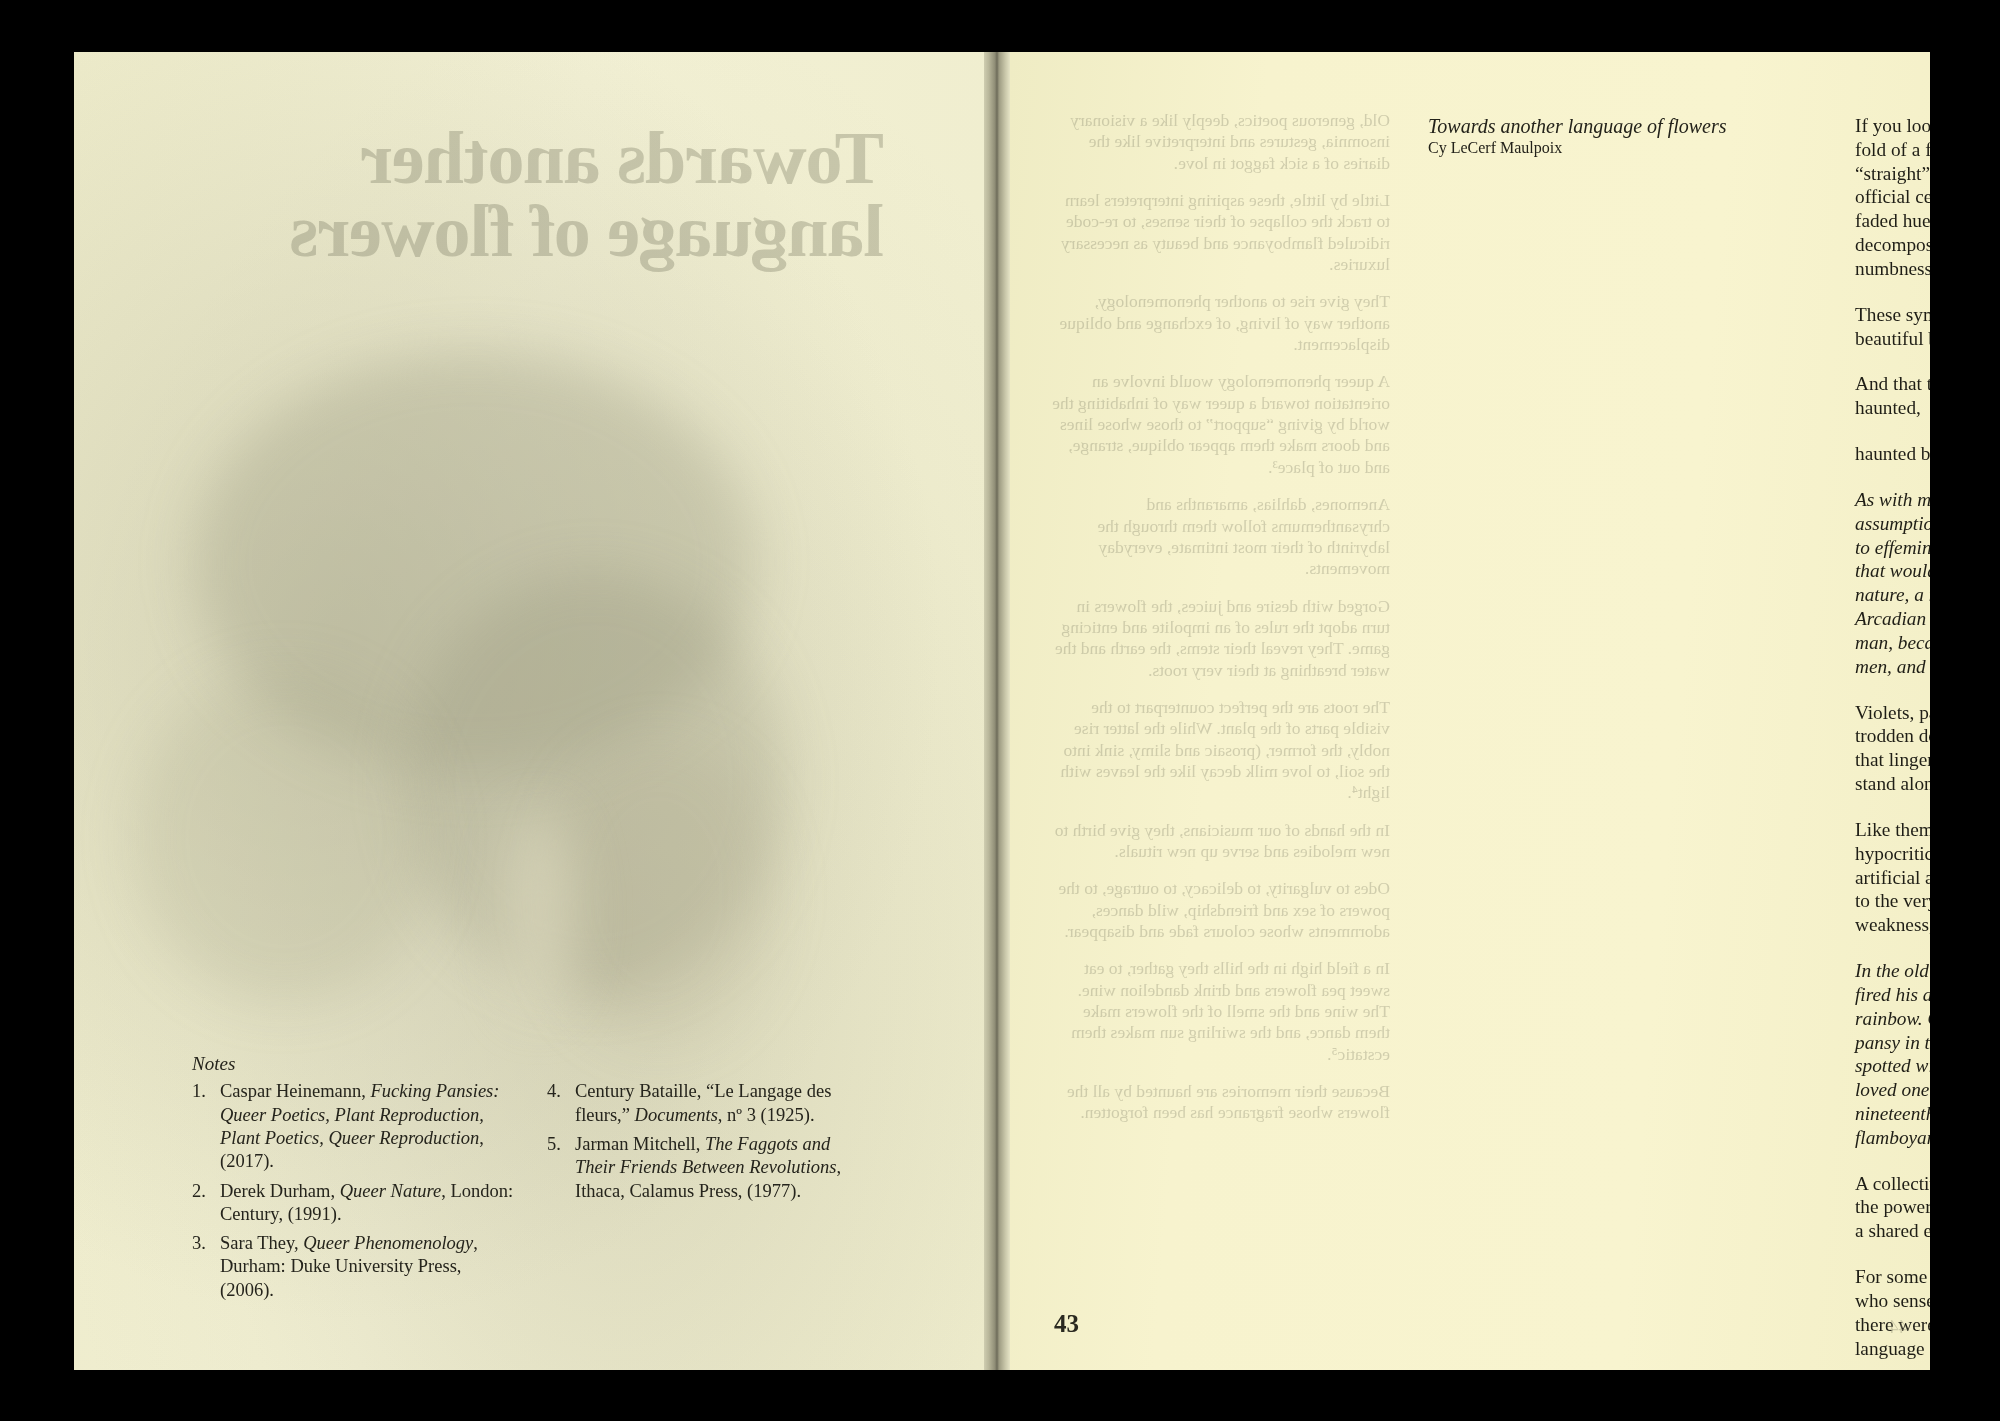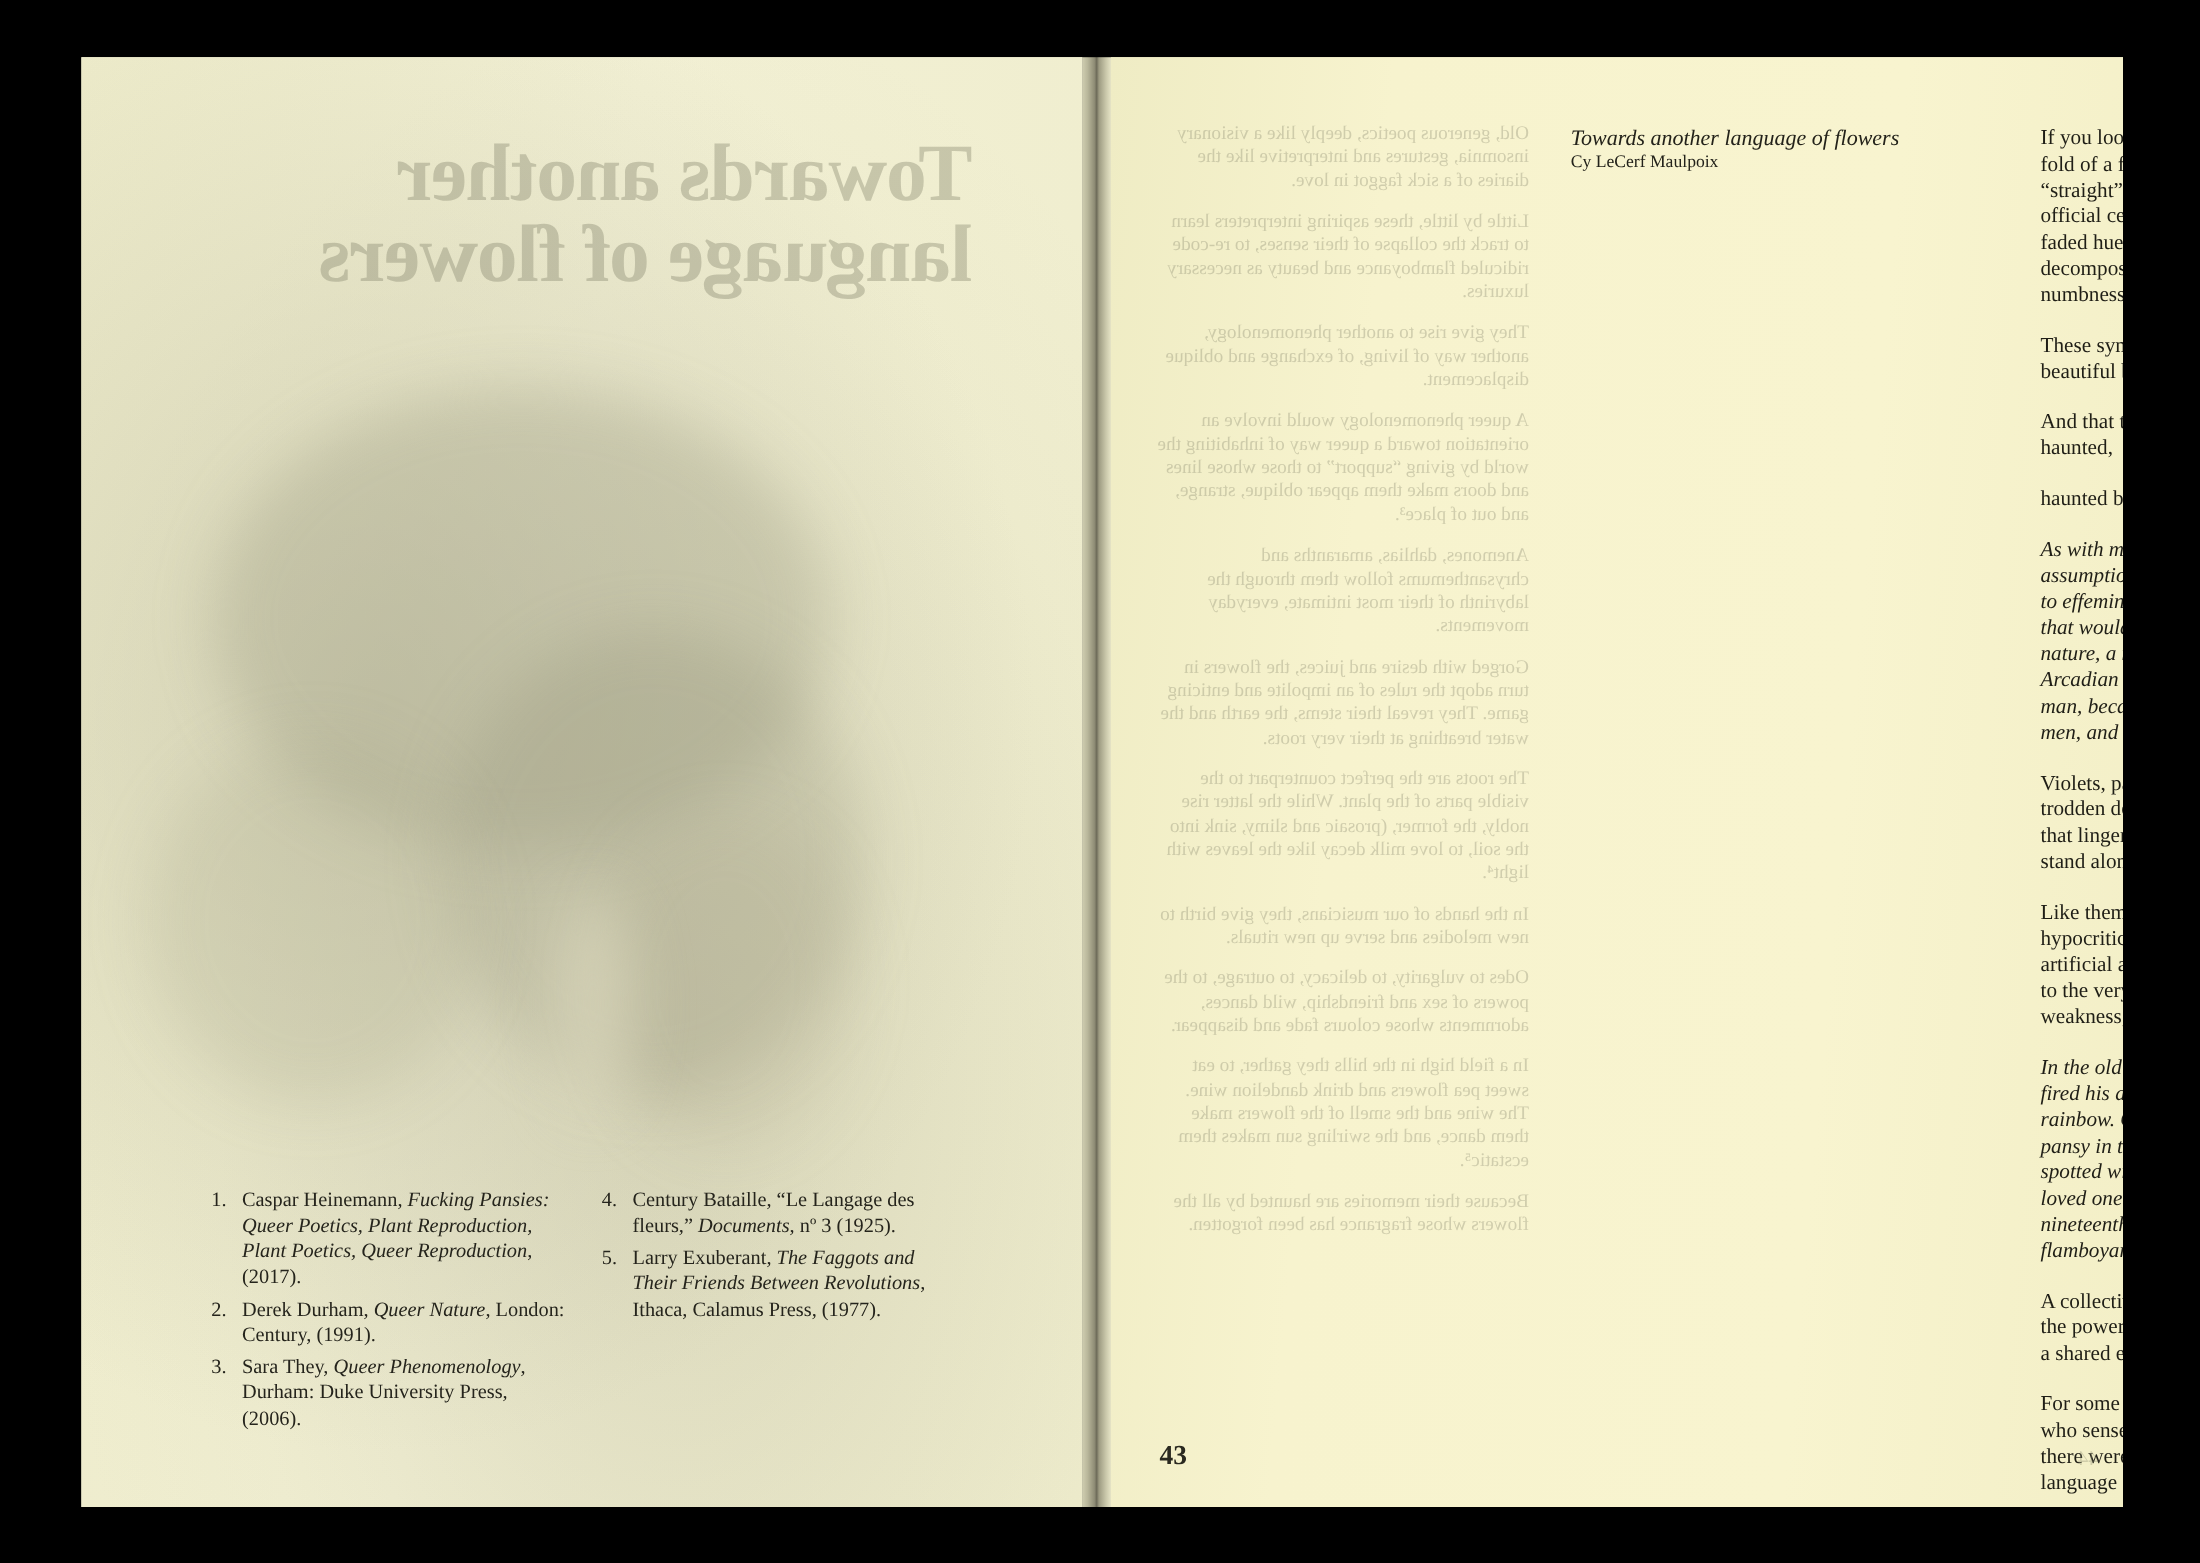--- a/index.html
+++ b/index.html
@@ -189,20 +189,21 @@
   <div class="page" id="page-left">
     <div class="ghost-blob gb1"></div>
     <div class="ghost-blob gb2"></div>
     <div class="ghost-blob gb3"></div>
     <div class="ghost-blob gb4"></div>
     <div class="ghost-blob gb5"></div>
 
     <div id="ghost-title">Towards another language of flowers</div>
 
     <div id="notes">
+      <div class="notes-label">Notes</div>
       <div class="cols">
         <div class="col">
 
           <div class="note">
             <span class="num">1.</span>
             <span class="txt"><span>Caspar Heinemann, </span><i>Fucking Pansies: Queer Poetics, Plant Reproduction, Plant Poetics, Queer Reproduction</i><span>, (2017).</span></span>
           </div>
 
           <div class="note">
             <span class="num">2.</span>
@@ -217,21 +218,21 @@
         </div>
         <div class="col">
 
           <div class="note">
             <span class="num">4.</span>
             <span class="txt"><span>Century Bataille, “Le Langage des fleurs,” </span><i>Documents</i><span>, nº 3 (1925).</span></span>
           </div>
 
           <div class="note">
             <span class="num">5.</span>
-            <span class="txt"><span>Larry Exuberant, </span><i>The Faggots and Their Friends Between Revolutions</i><span>, Ithaca, Calamus Press, (1977).</span></span>
+            <span class="txt"><span>Jarman Mitchell, </span><i>The Faggots and Their Friends Between Revolutions</i><span>, Ithaca, Calamus Press, (1977).</span></span>
           </div>
 
         </div>
       </div>
     </div>
   </div>
 
   <div id="gutter"></div>
 
   <div class="page" id="page-right">

